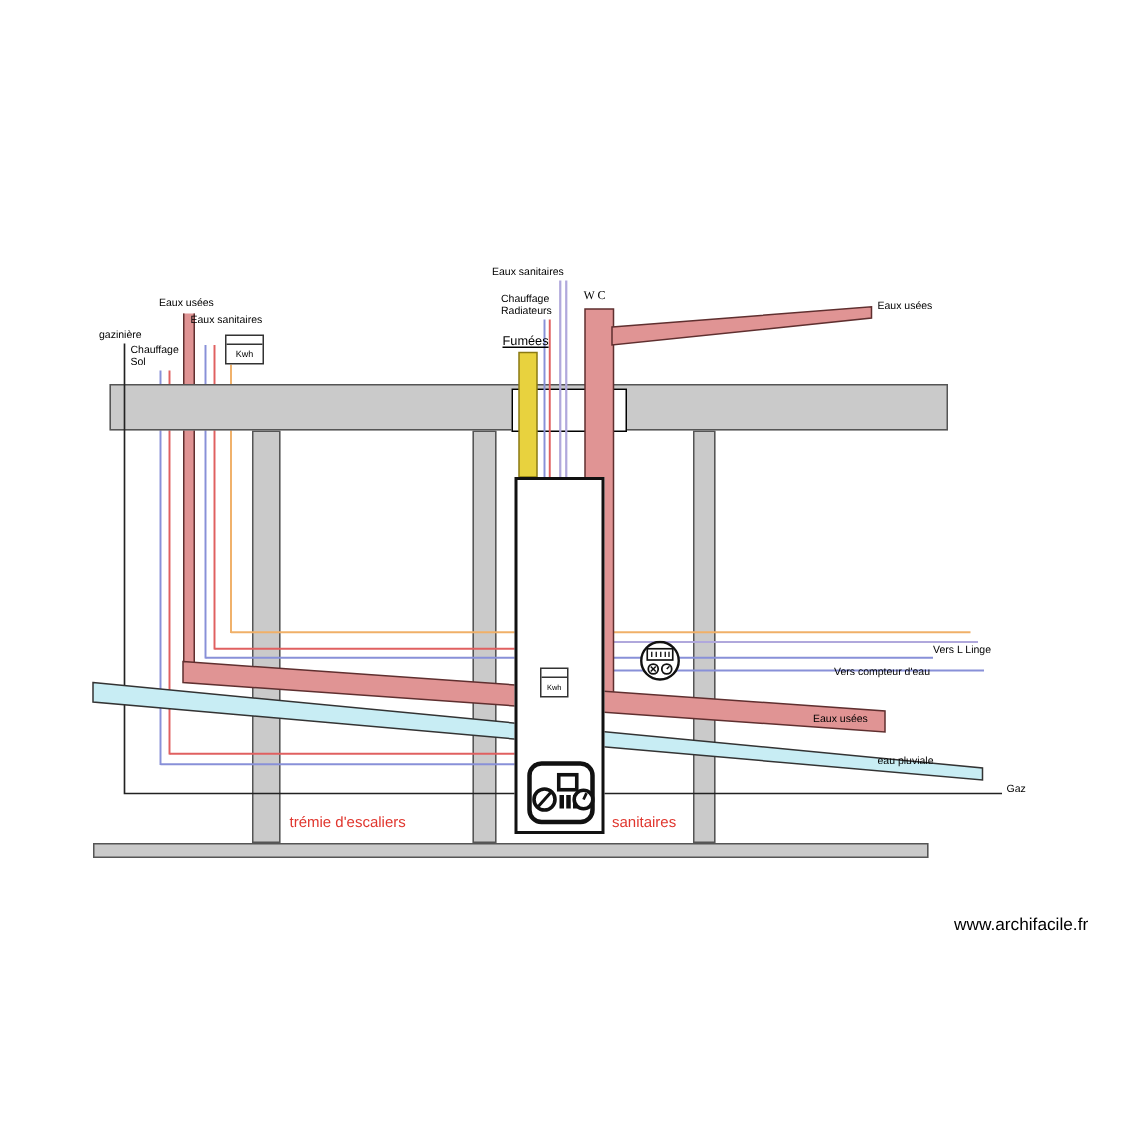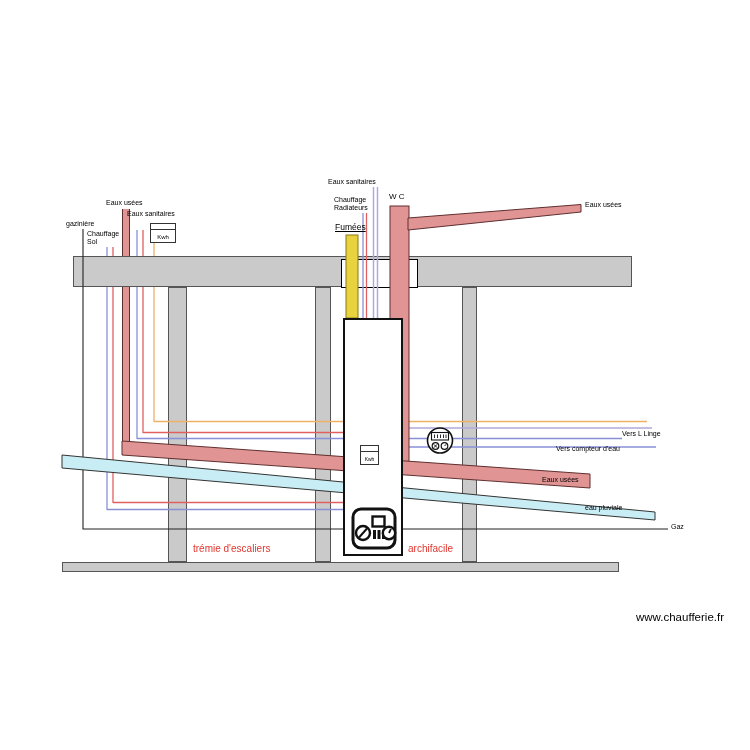--- a/index.html
+++ b/index.html
@@ -102,26 +102,26 @@
   <div class="lbl" style="left:106px;top:199px;">Eaux usées</div>
   <div class="lbl" style="left:127px;top:210px;">Eaux sanitaires</div>
   <div class="lbl" style="left:66px;top:220px;">gazinière</div>
   <div class="lbl" style="left:87px;top:230px;">Chauffage
 Sol</div>
 
   <div class="lbl" style="left:328px;top:178px;">Eaux sanitaires</div>
   <div class="lbl" style="left:334px;top:196px;">Chauffage
 Radiateurs</div>
   <div class="lbl" style="left:335px;top:223px;font-size:8.5px;text-decoration:underline;">Fumées</div>
-  <div class="lbl" style="left:389px;top:193px;font-size:8px;">W C</div>
+  <div class="lbl" style="left:389px;top:193px;font-size:8px;font-family:Liberation Serif, serif;">W C</div>
   <div class="lbl" style="left:585px;top:201px;">Eaux usées</div>
 
   <div class="lbl" style="left:622px;top:430px;">Vers L Linge</div>
   <div class="lbl" style="left:556px;top:445px;">Vers compteur d'eau</div>
   <div class="lbl" style="left:542px;top:476px;">Eaux usées</div>
   <div class="lbl" style="left:585px;top:504px;">eau pluviale</div>
   <div class="lbl" style="left:671px;top:523px;">Gaz</div>
 
   <div class="lbl red" style="left:193px;top:544px;">trémie d'escaliers</div>
-  <div class="lbl red" style="left:408px;top:544px;">archifacile</div>
+  <div class="lbl red" style="left:408px;top:544px;">sanitaires</div>
 
-  <div id="watermark" style="left:636px;top:611px;">www.chaufferie.fr</div>
+  <div id="watermark" style="left:636px;top:611px;">www.archifacile.fr</div>
 </div>
 
 </body></html>

